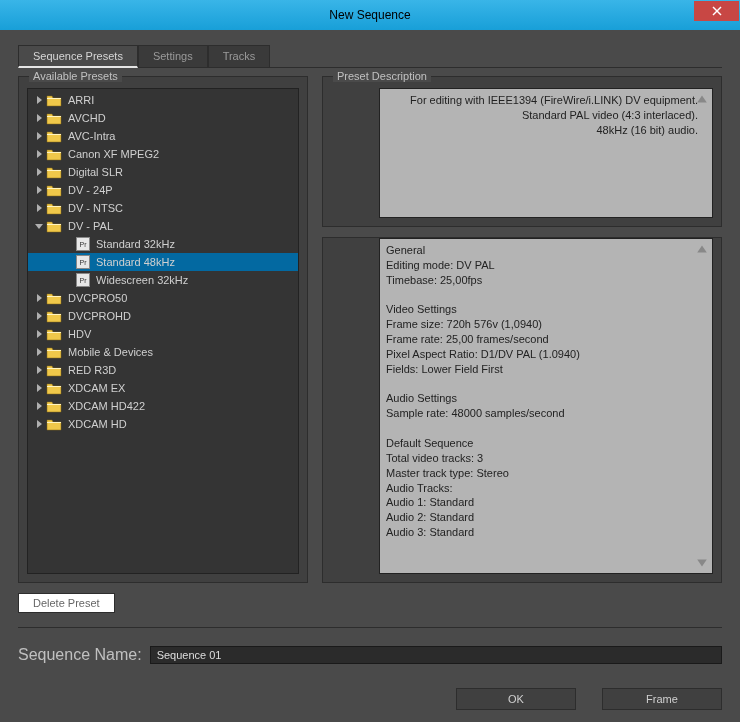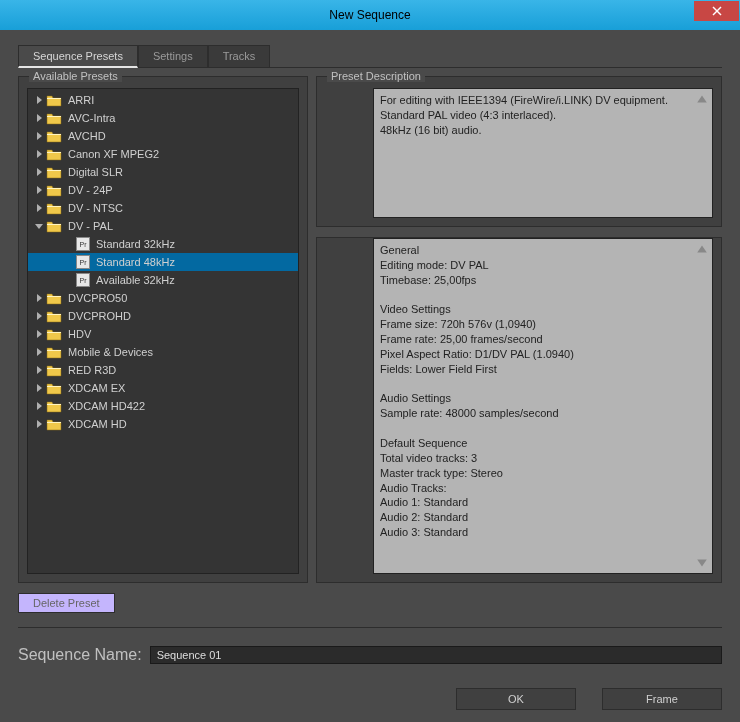--- a/index.html
+++ b/index.html
@@ -5,41 +5,41 @@
   * { box-sizing: border-box; margin: 0; padding: 0; font-family: "Segoe UI", Tahoma, sans-serif; }
   body { background: #4a4a4a; width: 740px; height: 722px; overflow: hidden; }
   .titlebar { height: 30px; background: linear-gradient(#39b5e8,#189fd8); display: flex; align-items: center; position: relative; }
   .titlebar-title { color: #000; font-size: 12px; position: absolute; left: 50%; transform: translateX(-50%); }
   .close-btn { width: 45px; height: 20px; background: #c84744; display: flex; align-items: center; justify-content: center; margin-left: auto; margin-right: 1px; margin-top: -9px; }
   .close-btn svg { stroke: #fff; stroke-width: 1.5; }
   .dialog-body { padding: 15px 18px 12px 18px; color: #b8b8b8; font-size: 11px; background: #4a4a4a; height: calc(722px - 30px); display: flex; flex-direction: column; }
   .tabs { display: flex; border-bottom: 1px solid #2d2d2d; }
   .tab { padding: 4px 14px; font-size: 11px; color: #9a9a9a; background: #3a3a3a; border: 1px solid #2d2d2d; border-bottom: none; margin-right: 0; cursor: pointer; }
   .tab.active { background: #4a4a4a; color: #d6d6d6; border-bottom: 2px solid #e5e5e5; margin-bottom: -1px; }
-  .main-panels { display: flex; gap: 8px; margin-top: 8px; flex: 1; min-height: 0; }
+  .main-panels { display: flex; gap: 14px; margin-top: 8px; flex: 1; min-height: 0; }
   .panel { border: 1px solid #2d2d2d; background: #404040; padding: 0px 8px 8px 8px; display: flex; flex-direction: column; }
   .panel-left { flex: 0 0 290px; }
   .panel-right { flex: 1; display: flex; flex-direction: column; gap: 10px; }
   .panel-title { font-size: 11px; color: #c0c0c0; margin: -7px 0 6px 2px; background: #4a4a4a; padding: 0 4px; width: fit-content; }
   .tree { flex: 1; background: #343434; border: 1px solid #222; overflow: auto; padding: 2px 0; }
   .tree-row { display: flex; align-items: center; height: 18px; padding-left: 6px; color: #d0d0d0; font-size: 11px; cursor: pointer; white-space: nowrap; }
   .tree-row.selected { background: #0369a1; }
   .tree-arrow { width: 10px; height: 10px; display: inline-flex; align-items: center; justify-content: center; margin-right: 2px; }
   .tree-arrow svg { fill: #b0b0b0; }
   .tree-arrow.blank { visibility: hidden; }
   .folder-icon { width: 16px; height: 13px; margin-right: 6px; display: inline-block; }
   .preset-icon { width: 14px; height: 14px; margin-right: 6px; background: #e8e8e8; display: inline-flex; align-items: center; justify-content: center; font-size: 7px; color: #333; border: 1px solid #888; }
   .desc-box, .details-box { background: #b4b4b4; border: 1px solid #222; color: #222; font-size: 11px; padding: 4px 14px 4px 6px; line-height: 1.35; position: relative; overflow: hidden; margin-left: 48px; }
   .desc-box { height: 130px; }
   .details-box { flex: 1; }
   .scroll-hint { position: absolute; top: 4px; right: 4px; width: 12px; height: 12px; }
   .scroll-hint-bot { position: absolute; bottom: 4px; right: 4px; width: 12px; height: 12px; }
   .scroll-hint svg, .scroll-hint-bot svg { fill: #888; }
   .delete-row { margin-top: 10px; }
-  .delete-btn { background: #c4b5fd; border: 1px solid #2d2d2d; color: #666; font-size: 11px; padding: 3px 14px; cursor: default; }
+  .delete-btn { background: #ffffff; border: 1px solid #2d2d2d; color: #666; font-size: 11px; padding: 3px 14px; cursor: default; }
   .seq-name-row { display: flex; align-items: center; margin-top: 18px; gap: 8px; }
   .seq-name-label { font-size: 16px; color: #c0c0c0; white-space: nowrap; }
   .seq-name-input { flex: 1; background: #2b2b2b; border: 1px solid #1a1a1a; color: #ddd; font-size: 11px; padding: 2px 6px; height: 18px; }
   .buttons-row { display: flex; justify-content: flex-end; gap: 26px; margin-top: 24px; }
   .dlg-btn { width: 120px; height: 22px; background: #404040; border: 1px solid #2d2d2d; color: #d0d0d0; font-size: 11px; cursor: pointer; }
   .divider { border-top: 1px solid #2d2d2d; margin-top: 14px; }
   .indent-1 { padding-left: 6px; }
   .indent-2 { padding-left: 36px; }
 </style>
 </head>
@@ -81,33 +81,33 @@
           <div class="tree-row indent-1">
             <span class="tree-arrow">
               <svg width="8" height="8" viewBox="0 0 8 8">
                 <polygon points="2,0 7,4 2,8"></polygon>
               </svg>
             </span>
             <span class="folder-icon"><svg viewBox="0 0 16 13" width="16" height="13">
                 <path fill="#f0c84a" stroke="#8a6a10" stroke-width="0.5" d="M1 3 L1 12 L15 12 L15 4 L7 4 L6 2 L1 2 Z"></path>
                 <path fill="#fff4c0" d="M1 4 L15 4 L15 5 L1 5 Z"></path>
               </svg></span>
+            <span>AVCHD</span>
+          </div>
+          <div class="tree-row indent-1">
+            <span class="tree-arrow">
+              <svg width="8" height="8" viewBox="0 0 8 8">
+                <polygon points="2,0 7,4 2,8"></polygon>
+              </svg>
+            </span>
+            <span class="folder-icon"><svg viewBox="0 0 16 13" width="16" height="13">
+                <path fill="#f0c84a" stroke="#8a6a10" stroke-width="0.5" d="M1 3 L1 12 L15 12 L15 4 L7 4 L6 2 L1 2 Z"></path>
+                <path fill="#fff4c0" d="M1 4 L15 4 L15 5 L1 5 Z"></path>
+              </svg></span>
             <span>AVC-Intra</span>
-          </div>
-          <div class="tree-row indent-1">
-            <span class="tree-arrow">
-              <svg width="8" height="8" viewBox="0 0 8 8">
-                <polygon points="2,0 7,4 2,8"></polygon>
-              </svg>
-            </span>
-            <span class="folder-icon"><svg viewBox="0 0 16 13" width="16" height="13">
-                <path fill="#f0c84a" stroke="#8a6a10" stroke-width="0.5" d="M1 3 L1 12 L15 12 L15 4 L7 4 L6 2 L1 2 Z"></path>
-                <path fill="#fff4c0" d="M1 4 L15 4 L15 5 L1 5 Z"></path>
-              </svg></span>
-            <span>AVCHD</span>
           </div>
           <div class="tree-row indent-1">
             <span class="tree-arrow">
               <svg width="8" height="8" viewBox="0 0 8 8">
                 <polygon points="2,0 7,4 2,8"></polygon>
               </svg>
             </span>
             <span class="folder-icon"><svg viewBox="0 0 16 13" width="16" height="13">
                 <path fill="#f0c84a" stroke="#8a6a10" stroke-width="0.5" d="M1 3 L1 12 L15 12 L15 4 L7 4 L6 2 L1 2 Z"></path>
                 <path fill="#fff4c0" d="M1 4 L15 4 L15 5 L1 5 Z"></path>
@@ -180,21 +180,21 @@
             <span class="preset-icon">Pr</span>
             <span>Standard 48kHz</span>
           </div>
           <div class="tree-row indent-2">
             <span class="tree-arrow blank">
               <svg width="8" height="8" viewBox="0 0 8 8">
                 <polygon points="2,0 7,4 2,8"></polygon>
               </svg>
             </span>
             <span class="preset-icon">Pr</span>
-            <span>Available 32kHz</span>
+            <span>Widescreen 32kHz</span>
           </div>
           <div class="tree-row indent-1">
             <span class="tree-arrow">
               <svg width="8" height="8" viewBox="0 0 8 8">
                 <polygon points="2,0 7,4 2,8"></polygon>
               </svg>
             </span>
             <span class="folder-icon"><svg viewBox="0 0 16 13" width="16" height="13">
                 <path fill="#f0c84a" stroke="#8a6a10" stroke-width="0.5" d="M1 3 L1 12 L15 12 L15 4 L7 4 L6 2 L1 2 Z"></path>
                 <path fill="#fff4c0" d="M1 4 L15 4 L15 5 L1 5 Z"></path>
@@ -282,21 +282,21 @@
             <span class="folder-icon"><svg viewBox="0 0 16 13" width="16" height="13">
                 <path fill="#f0c84a" stroke="#8a6a10" stroke-width="0.5" d="M1 3 L1 12 L15 12 L15 4 L7 4 L6 2 L1 2 Z"></path>
                 <path fill="#fff4c0" d="M1 4 L15 4 L15 5 L1 5 Z"></path>
               </svg></span>
             <span>XDCAM HD</span>
           </div>
         </div>
     </div>
 
     <div class="panel-right">
-      <div class="panel" style="flex:0 0 auto;">
+      <div class="panel" style="flex:0 0 auto;text-align:right;">
         <div class="panel-title">Preset Description</div>
         <div class="desc-box">
           <div>For editing with IEEE1394 (FireWire/i.LINK) DV equipment.</div>
           <div>Standard PAL video (4:3 interlaced).</div>
           <div>48kHz (16 bit) audio.</div>
           <div class="scroll-hint"><svg viewBox="0 0 10 10">
                 <polygon points="5,2 9,8 1,8"></polygon>
               </svg></div>
         </div>
       </div>

